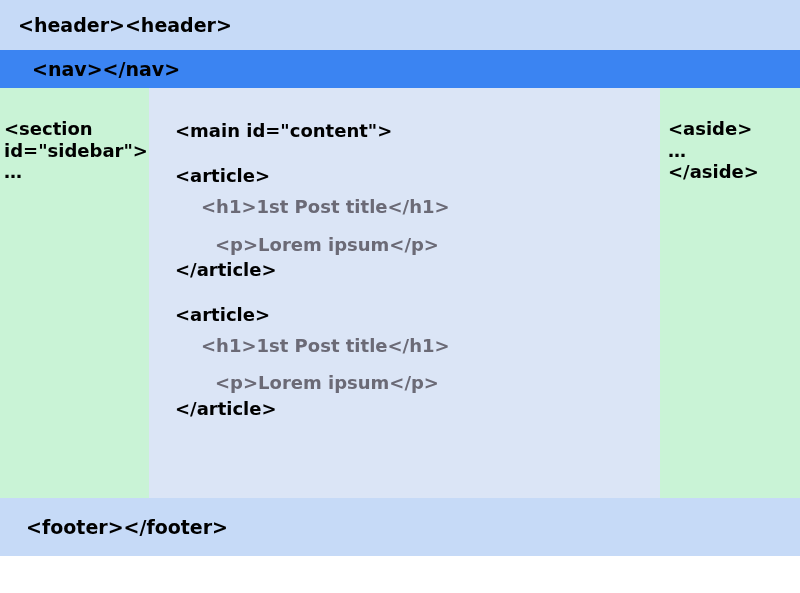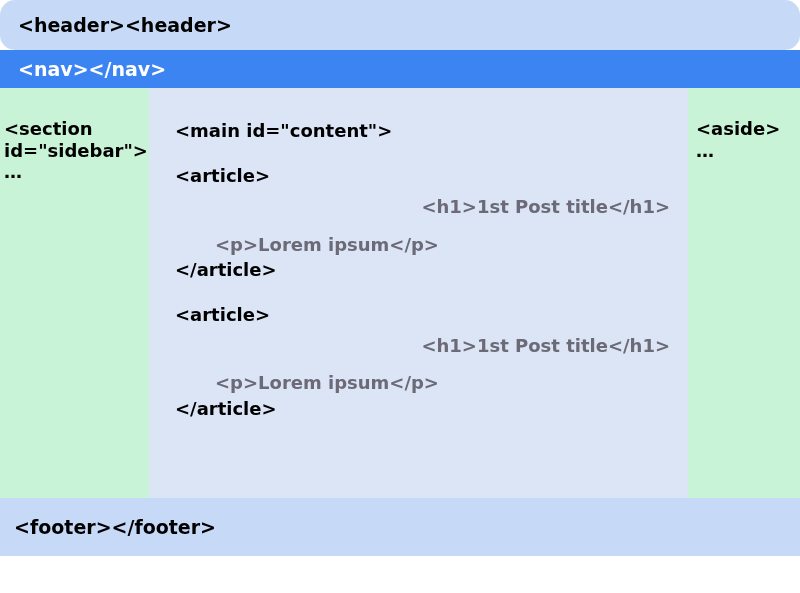--- a/index.html
+++ b/index.html
@@ -7,26 +7,25 @@
     width: 800px;
     height: 593px;
     font-family: "DejaVu Sans", Verdana, Geneva, sans-serif;
     font-size: 19px;
     background: #fff;
   }
   .header {
     background: #c6daf7;
     padding: 14px 18px;
     font-weight: bold;
-    border-radius: 15px;
   }
   .nav {
     background: #3b84f2;
-    color: #ffffff;
-    padding: 8px 18px;
+    color: #000000;
+    padding: 8px 32px;
     font-weight: bold;
   }
   .midrow {
     display: flex;
     height: 410px;
   }
   .sidebar {
     background: #c9f3d6;
     width: 149px;
     padding: 30px 4px 4px 4px;
@@ -37,33 +36,33 @@
   .main {
     background: #dbe5f6;
     flex: 1;
     padding: 30px 18px 4px 26px;
     font-weight: bold;
     font-size: 18px;
     line-height: 1.4;
   }
   .aside {
     background: #c9f3d6;
-    width: 112px;
+    width: 140px;
     padding: 30px 4px 20px 8px;
     font-weight: bold;
     line-height: 1.2;
     font-size: 18px;
   }
   .footer {
     background: #c6daf7;
-    padding: 18px 14px;
+    padding: 18px 26px;
     font-weight: bold;
   }
   .child { color: #6b6a76; font-weight: bold; }
-  .indent { padding-left: 26px; text-align: right; }
+  .indent { padding-left: 26px; }
   .indent2 { padding-left: 40px; margin-top: 12px; }
   .blk { margin-bottom: 6px; }
   .gap { height: 14px; }
 </style>
 </head>
 <body>
 
 <div class="header">
   <span>&lt;header&gt;&lt;header&gt;</span>
 </div>
@@ -93,19 +92,20 @@
     <div class="indent child">&lt;h1&gt;1st Post title&lt;/h1&gt;</div>
     <div class="indent2 child">&lt;p&gt;Lorem ipsum&lt;/p&gt;</div>
     <div class="blk">&lt;/article&gt;</div>
     <div class="gap"></div>
 
   </div>
 
   <div class="aside">
     <div>&lt;aside&gt;</div>
     <div>…</div>
+    <div>&lt;/aside&gt;</div>
   </div>
 
 </div>
 
 <div class="footer">
   <span>&lt;footer&gt;&lt;/footer&gt;</span>
 </div>
 
 </body></html>

